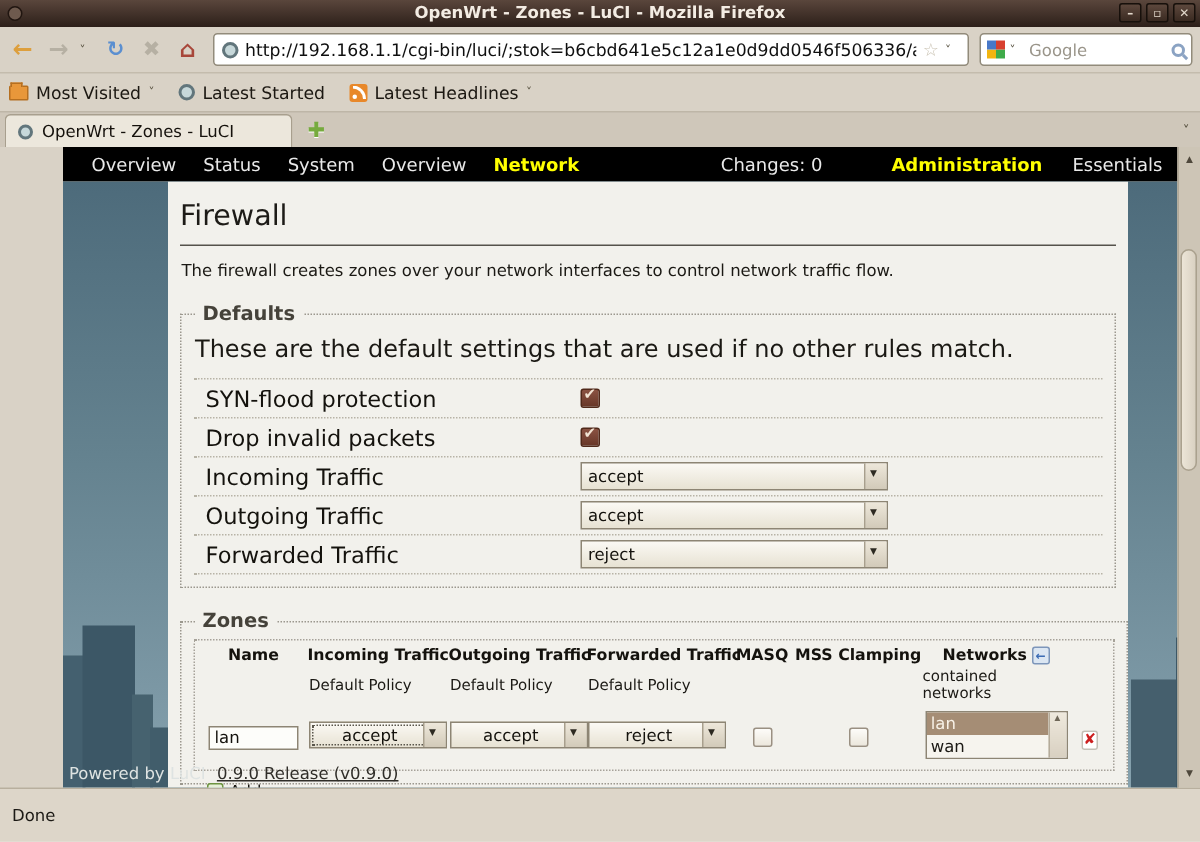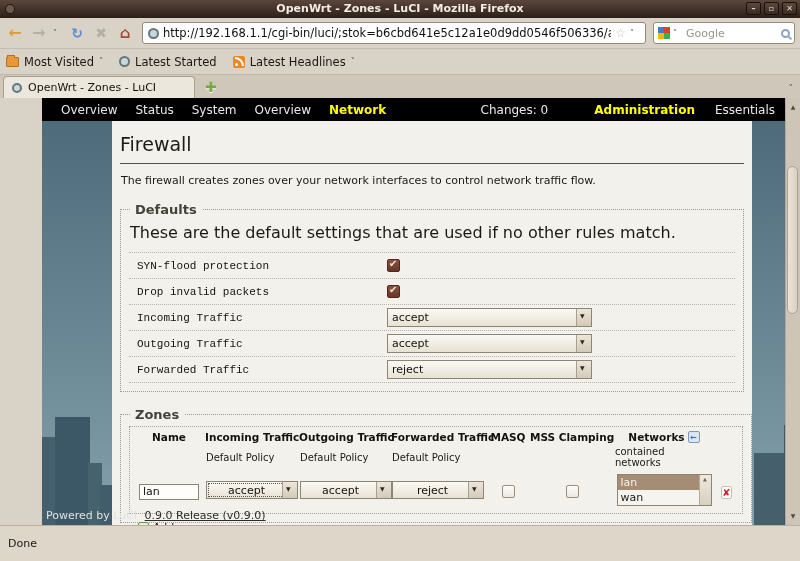--- a/index.html
+++ b/index.html
@@ -98,21 +98,21 @@
   .page-title { font-size:19px; font-weight:normal; color:#1d1b17; margin:12px 8px 0 8px; padding-bottom:8px;
     border-bottom:1px solid #55524b; }
   .page-intro { font-size:11px; color:#1b1914; margin:10px 9px 0 9px; }
 
   fieldset.cbi { border:1px dotted #9b988e; margin:15px 8px 0 8px; padding:2px 8px 8px 8px; }
   fieldset.cbi legend { font-size:13px; font-weight:bold; color:#45423a; padding:0 5px; margin-left:1px; }
   .fs-desc { font-size:16px; color:#1b1914; margin:2px 0 8px 1px; line-height:1.45; }
 
   .def-rows { border-top:1px dotted #b7b3a6; }
   .def-row { display:flex; align-items:center; min-height:26px; border-bottom:1px dotted #b7b3a6; }
-  .def-label { width:258px; font-size:11px; color:#14120d; padding-left:8px;font-family:Liberation Mono, monospace; }
+  .def-label { width:258px; font-size:15px; color:#14120d; padding-left:8px; }
 
   .checkbox { width:13px; height:13px; border:1px solid #9a9082; border-radius:2px; display:inline-block;
     background:linear-gradient(#fdfcf9,#ece7dc); position:relative; vertical-align:middle; }
   .checkbox.checked { background:linear-gradient(#8a5242,#683728); border-color:#50291a; }
   .checkbox.checked::after { content:"✔"; position:absolute; left:1px; top:-2px; font-size:10px; color:#f2e4d4; }
 
   .gselect { display:flex; width:205px; height:19px; border:1px solid #8d8574;
     background:linear-gradient(#fbf9f4,#e7e2d3); align-items:center; }
   .gsel-val { flex:1; font-size:11px; color:#14120d; padding-left:4px; overflow:hidden; white-space:nowrap; }
   .gsel-btn { width:15px; height:100%; border-left:1px solid #a89f8d;

